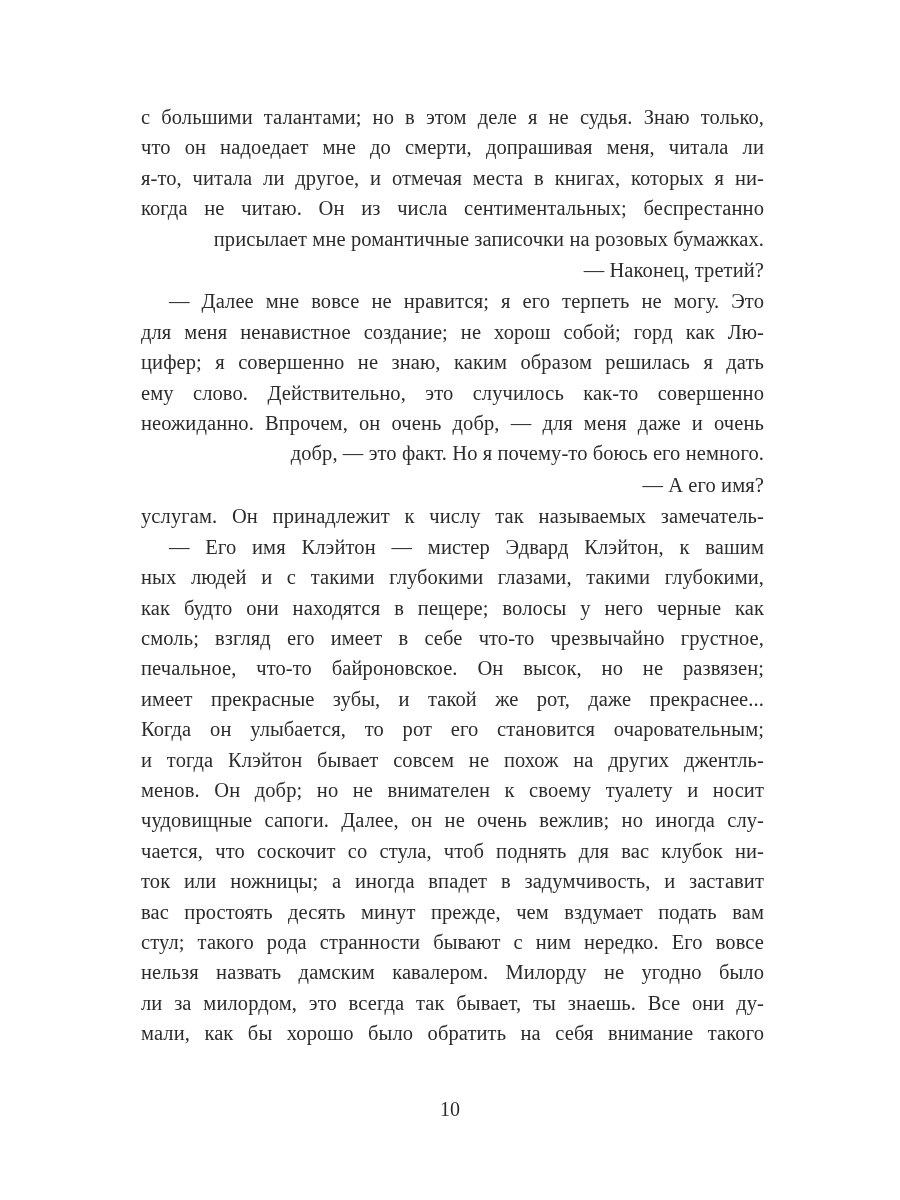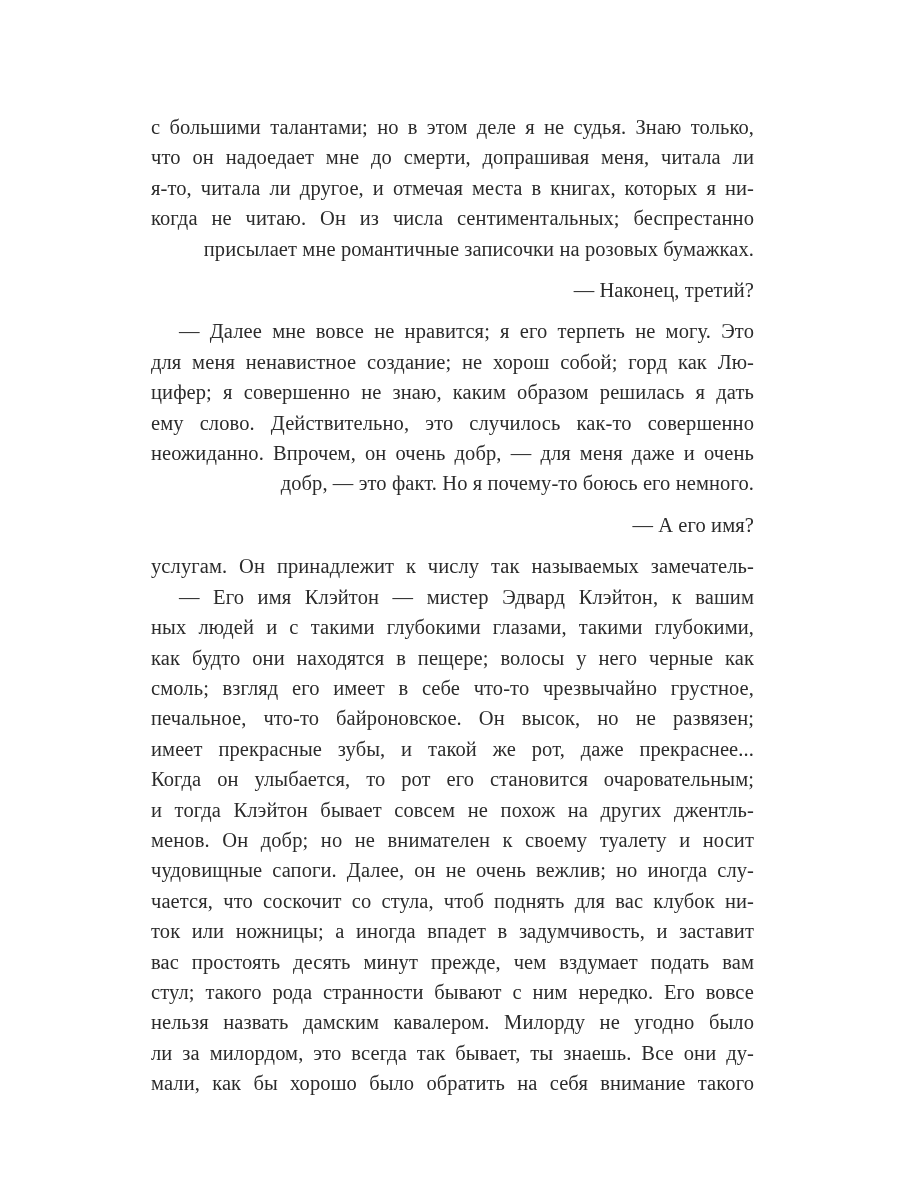--- a/index.html
+++ b/index.html
@@ -16,21 +16,21 @@
     font-family: "Liberation Serif", "DejaVu Serif", serif;
     color: #2b2b2b;
   }
   .text-block {
     position: absolute;
     top: 101px;
     left: 140px;
     width: 625px;
   }
   .para {
-    margin: 11px;
+    margin: 1px;
     padding: 0;
   }
   .line {
     display: block;
     font-size: 20.5px;
     line-height: 30.4px;
     text-align: right;
     letter-spacing: 0.1px;
     white-space: normal;
   }
@@ -98,13 +98,14 @@
       <span class="line just">ток или ножницы; а иногда впадет в задумчивость, и заставит</span>
       <span class="line just">вас простоять десять минут прежде, чем вздумает подать вам</span>
       <span class="line just">стул; такого рода странности бывают с ним нередко. Его вовсе</span>
       <span class="line just">нельзя назвать дамским кавалером. Милорду не угодно было</span>
       <span class="line just">ли за милордом, это всегда так бывает, ты знаешь. Все они ду-</span>
       <span class="line just">мали, как бы хорошо было обратить на себя внимание такого</span>
     </div>
 
   </div>
 
+  <div class="page-number">10</div>
 </div>
 
 </body></html>

